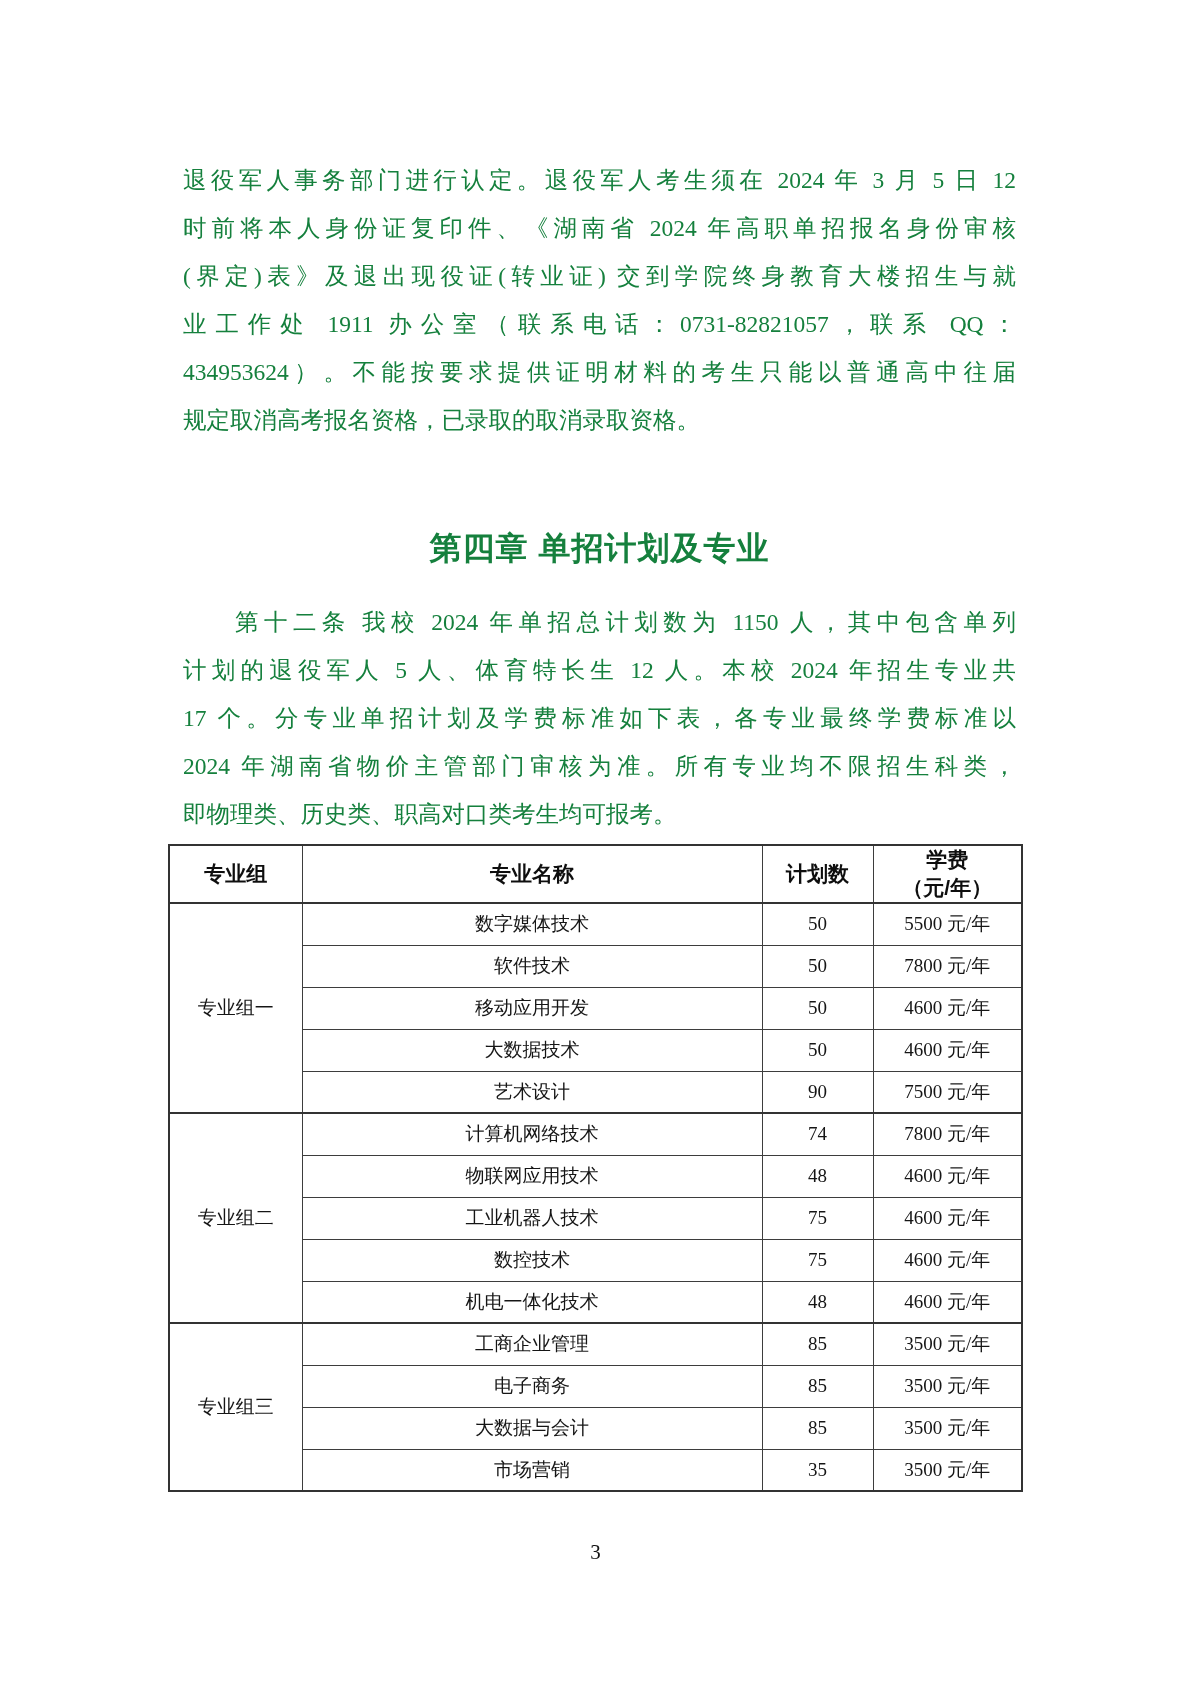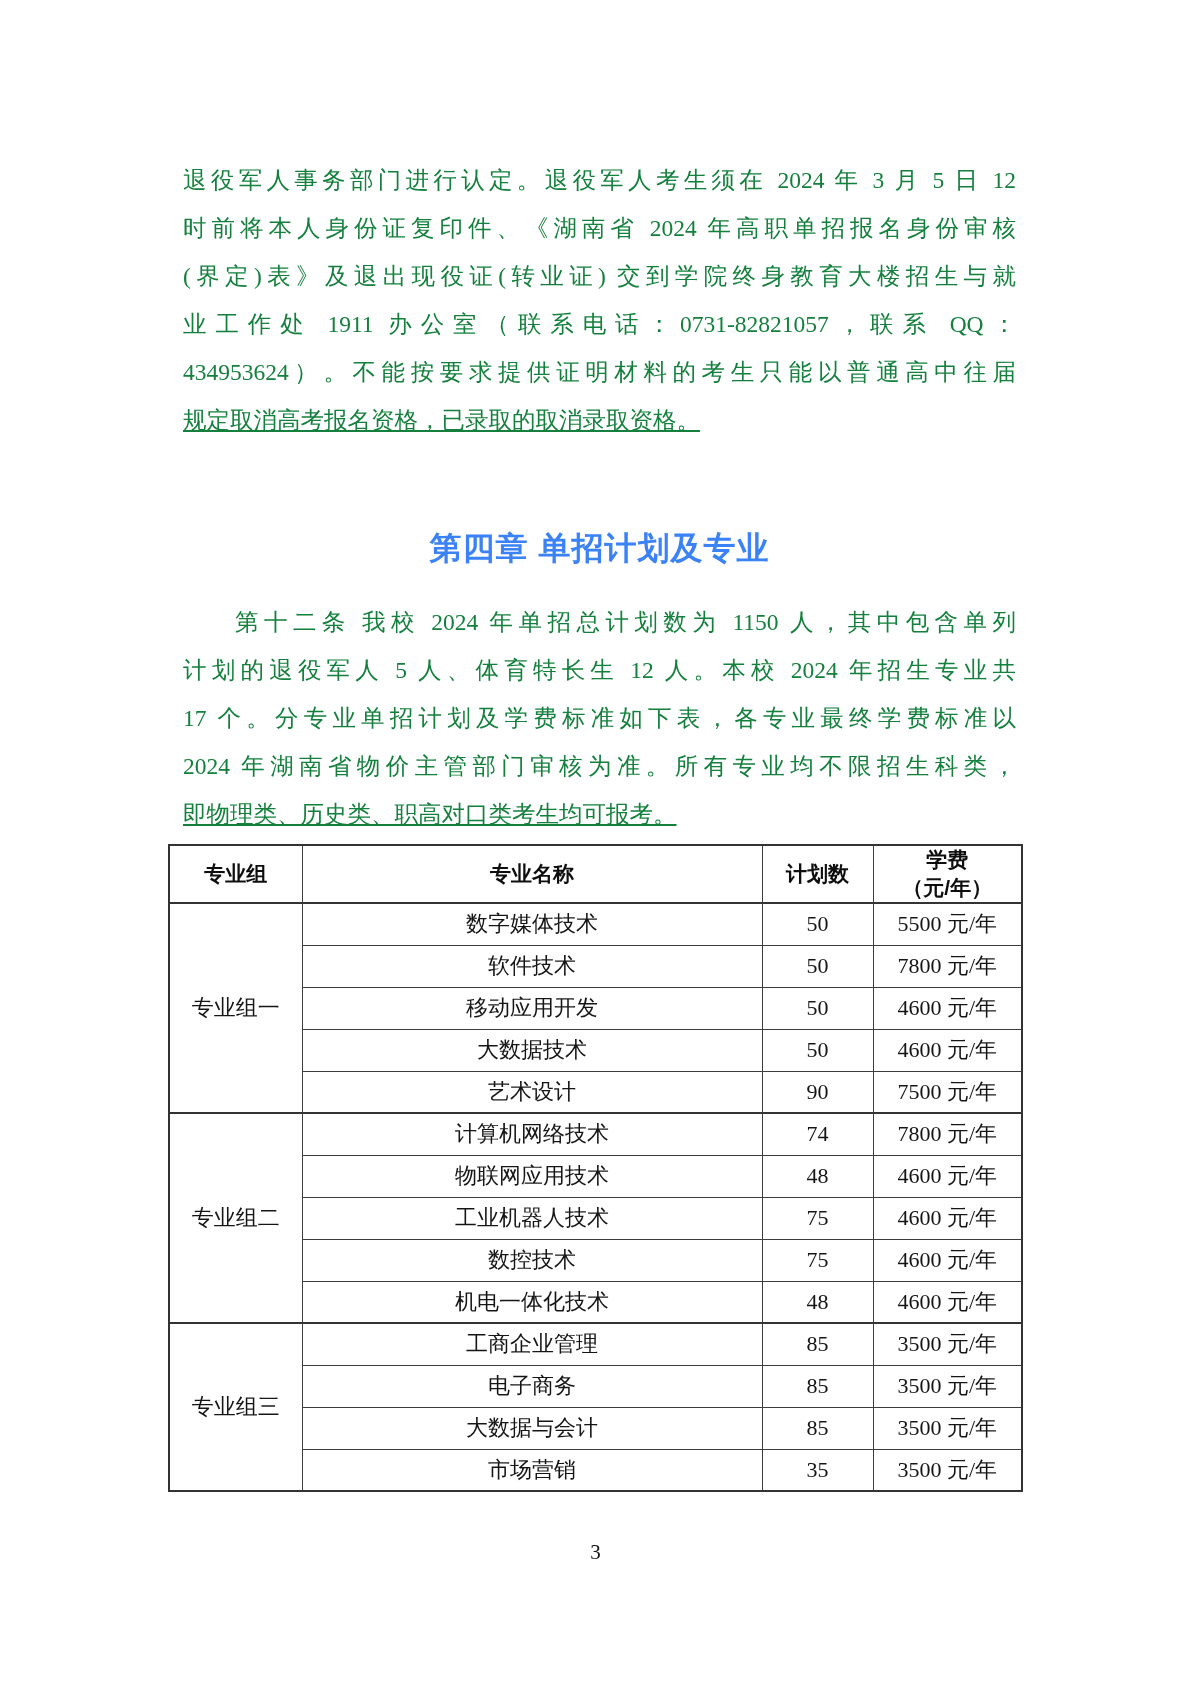--- a/index.html
+++ b/index.html
@@ -20,40 +20,39 @@
   .tline{
     font-size:23.5px;
     line-height:48px;
     text-align:justify;
     text-align-last:justify;
     white-space:normal;
     color:#15803d;
   }
   .tline.last{
     text-align-last:left;
-    text-decoration:underline;
   }
   .indent{
     text-indent:52px;
   }
   .bold-run{
     font-weight:normal;
     font-family:"Liberation Sans","DejaVu Sans",sans-serif;
   }
   .chapter-heading{
     position:absolute;
     left:183px;
     width:833px;
     top:524px;
     font-size:32px;
     line-height:48px;
     font-weight:bold;
     text-align:center;
     font-family:"Liberation Sans","DejaVu Sans",sans-serif;
-    color:#3b82f6;
+    color:#15803d;
     letter-spacing:1px;
   }
   table.plan-table{
     position:absolute;
     left:168px;
     top:844px;
     width:853px;
     border-collapse:collapse;
     table-layout:fixed;
     border:2px solid #333;
@@ -69,21 +68,21 @@
   .plan-table tbody tr{height:42px;}
   .plan-table th{
     font-family:"Liberation Sans","DejaVu Sans",sans-serif;
     font-weight:bold;
     font-size:21px;
     line-height:28px;
     border-bottom:2px solid #333;
     color:#0e0e0e;
   }
   .plan-table td{
-    font-size:22px;
+    font-size:19px;
     color:#151515;
     font-family:"Liberation Serif","DejaVu Serif",serif;
   }
   .plan-table tr.group-start td{
     border-top:2px solid #333;
   }
   .page-number{
     position:absolute;
     left:0;top:1540px;
     width:1191px;

